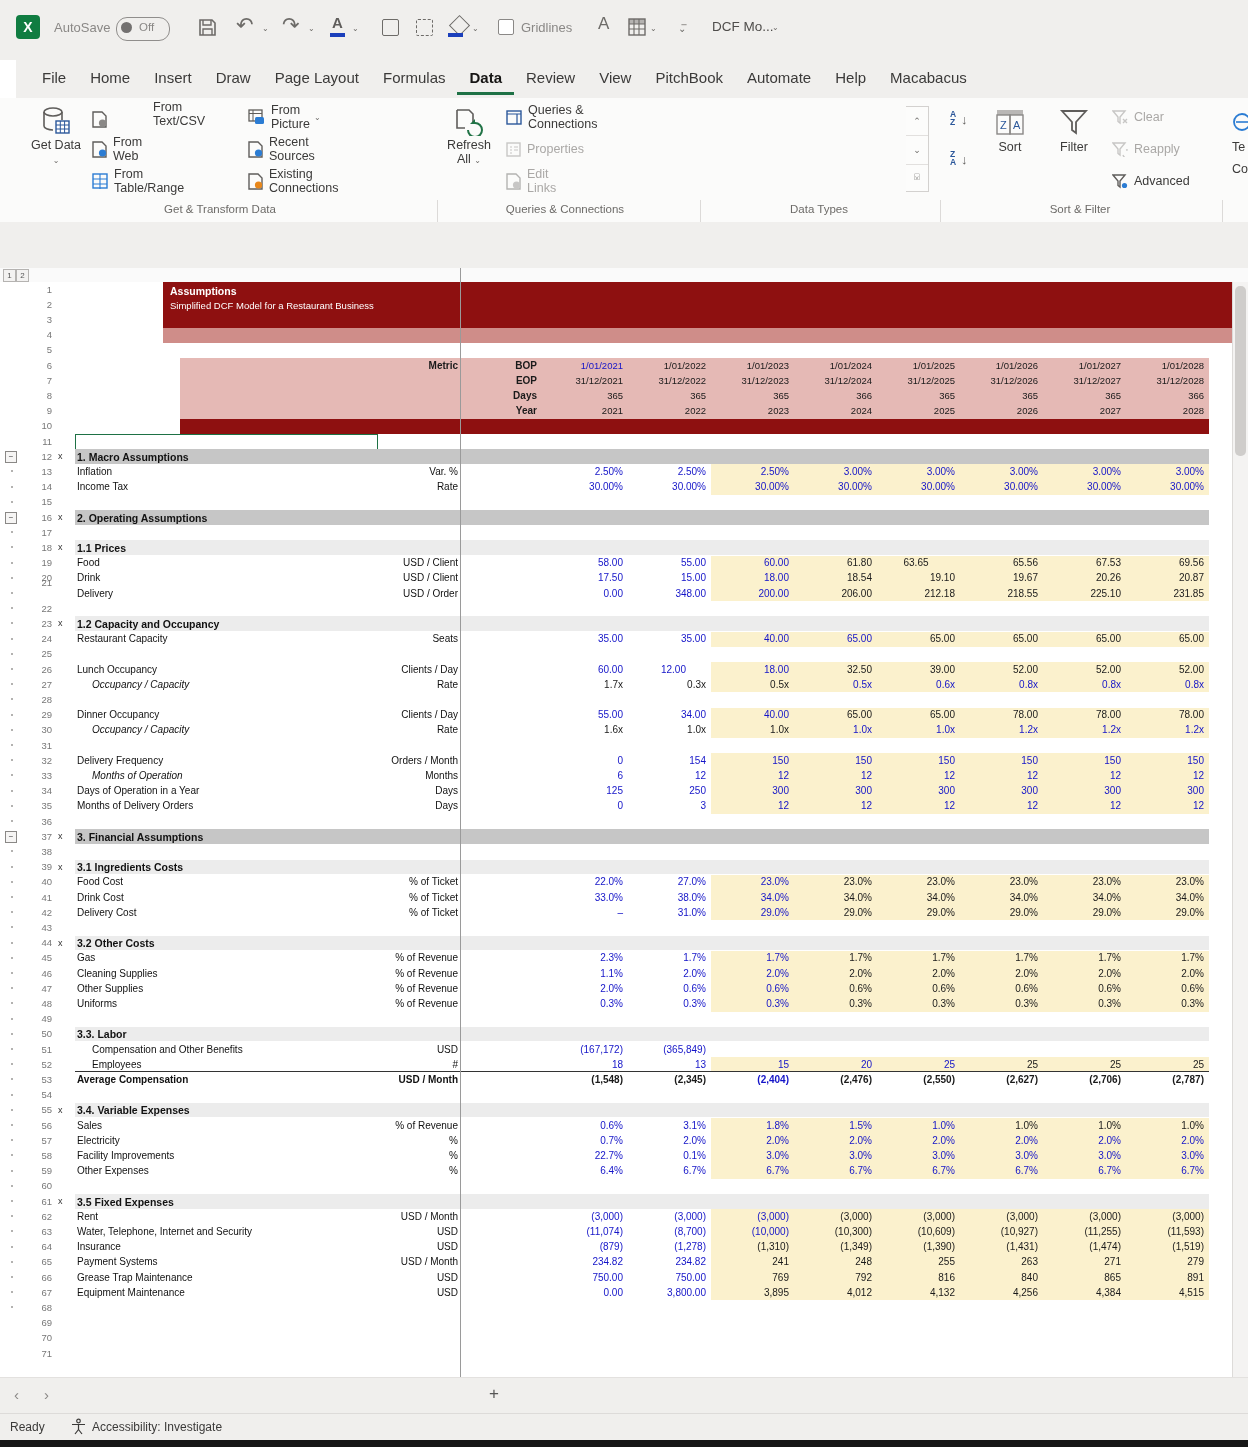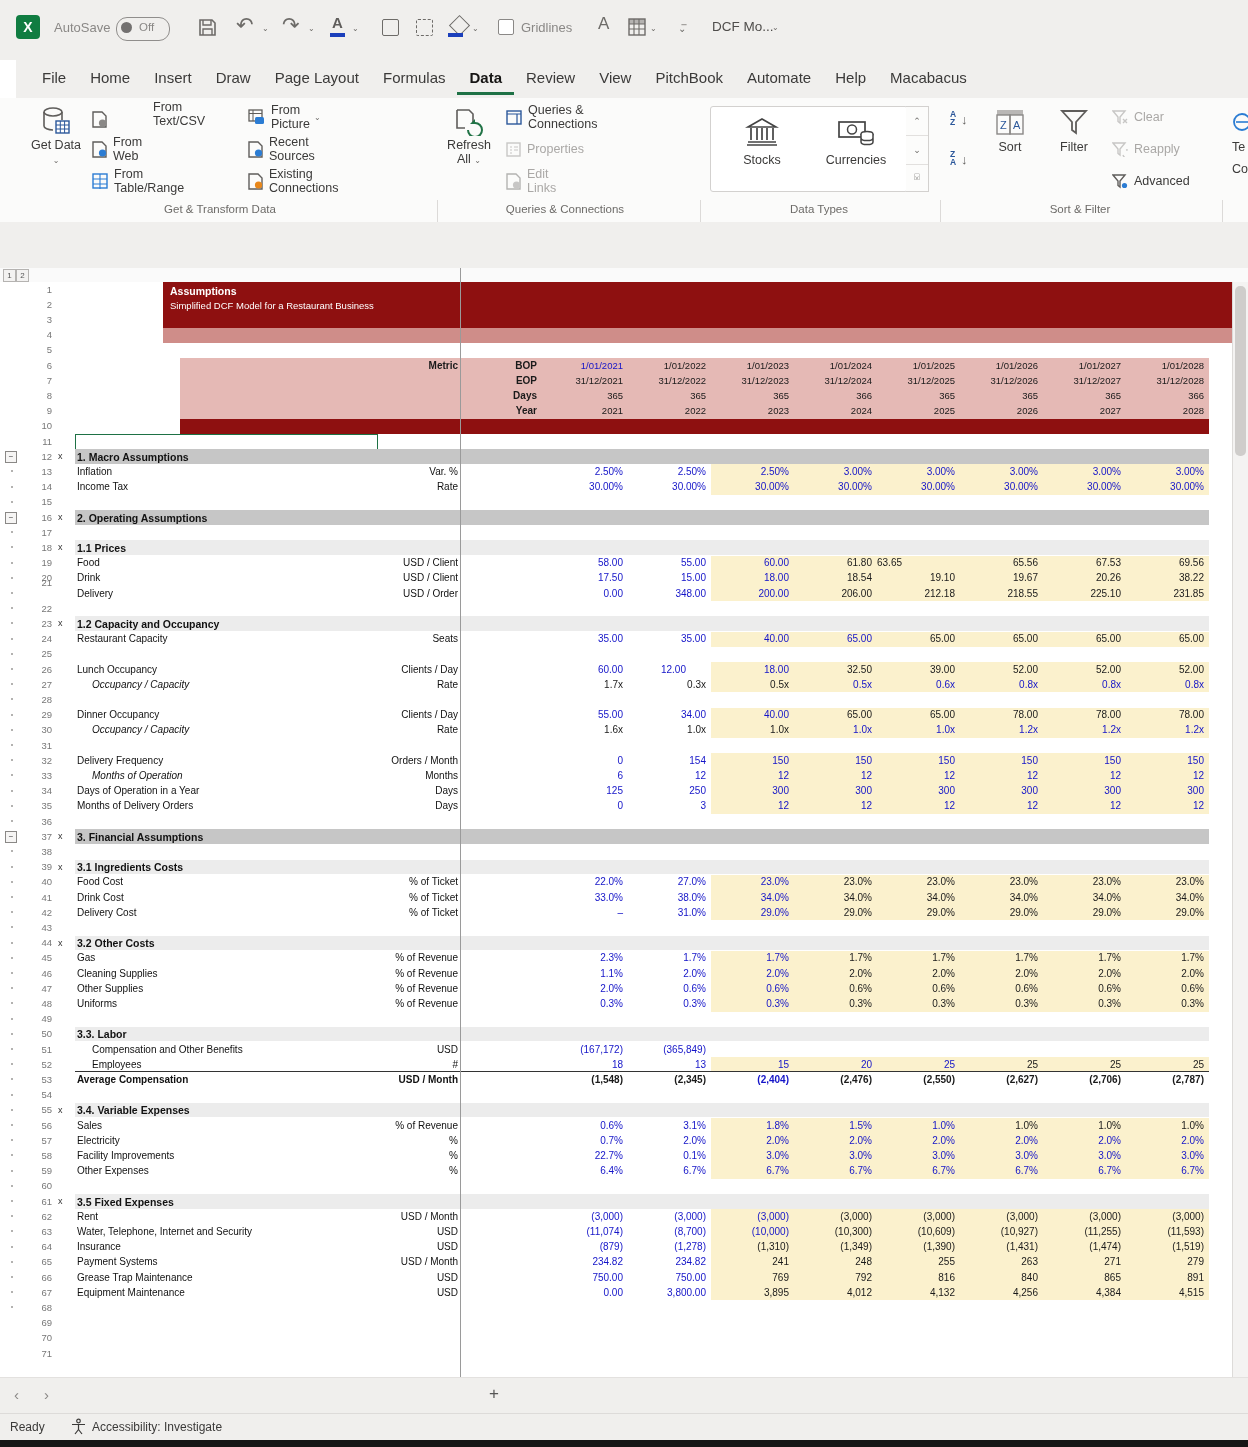--- a/index.html
+++ b/index.html
@@ -185,38 +185,20 @@
             <path d="M1 1h9l4 4v11H1z" fill="none" stroke="#5f5d5b" stroke-width="1.4"></path>
             <circle cx="10.5" cy="12" r="3.6" fill="#8a8886"></circle>
           </svg>
         </span>
         <span class="smbtn dis">Edit Links</span>
       </div>
     </div>
   <div class="t grp-label" style="left:455px;top:105px;width:220px">Queries &amp; Connections</div>
   <div class="vdiv" style="left:700px"></div>
 
-  <div class="r" style="left:710px;top:8px;width:196px;height:84px;border:1px solid #d3d1cf;border-radius:3px;background:#fff">
-    <div class="r" style="left:8px;top:4px;width:86px;height:76px;text-align:center">
-      <svg style="margin:4px auto" width="34" height="34" viewBox="0 0 34 34">
-          <path d="M3 12 17 4l14 8z" fill="none" stroke="#444" stroke-width="1.7"></path>
-          <path d="M6 13v12M12 13v12M17 13v12M22 13v12M28 13v12M3 27h28M2 30h30" stroke="#444" stroke-width="1.7" fill="none"></path>
-        </svg>
-      <div class="smbtn">Stocks</div>
-    </div>
-    <div class="r" style="left:100px;top:4px;width:90px;height:76px;text-align:center">
-      <svg style="margin:4px auto" width="38" height="34" viewBox="0 0 38 34">
-          <rect x="2" y="7" width="26" height="15" fill="none" stroke="#444" stroke-width="1.7"></rect>
-          <circle cx="15" cy="14.5" r="4.5" fill="none" stroke="#444" stroke-width="1.5"></circle>
-          <ellipse cx="30" cy="19" rx="6" ry="2.6" fill="#fff" stroke="#444" stroke-width="1.5"></ellipse>
-          <path d="M24 19v4c0 1.4 2.7 2.6 6 2.6s6-1.2 6-2.6v-4M24 23v4c0 1.4 2.7 2.6 6 2.6s6-1.2 6-2.6v-4" fill="#fff" stroke="#444" stroke-width="1.5"></path>
-        </svg>
-      <div class="smbtn">Currencies</div>
-    </div>
-  </div>
   <div class="r" style="left:906px;top:8px;width:22px;height:84px;border:1px solid #d3d1cf;border-left:none;background:#fcfcfb;text-align:center">
     <div style="height:28px;border-bottom:1px solid #e2e0de;font-size:9px;color:#6d6b68;line-height:28px">⌃</div>
     <div style="height:28px;border-bottom:1px solid #e2e0de;font-size:9px;color:#6d6b68;line-height:28px">⌄</div>
     <div style="height:26px;font-size:9px;color:#6d6b68;line-height:24px">⍌</div>
   </div>
   <div class="t grp-label" style="left:710px;top:105px;width:218px">Data Types</div>
   <div class="vdiv" style="left:940px"></div>
 
   <div class="r" style="left:950px;top:12px">
     <div style="font-size:8.5px;font-weight:bold;color:#2b579a;line-height:8px">A<br>Z</div>
@@ -520,35 +502,35 @@
     <div style="position: absolute; white-space: nowrap; left: 75px; top: 258.4px; width: 1134px; height: 14.7px; background: rgb(236, 236, 236);"></div>
     <div style="position: absolute; white-space: nowrap; left: 77px; top: 259.9px; font-size: 10.5px; font-weight: bold; color: rgb(17, 17, 17);">1.1 Prices</div>
     <div style="position: absolute; white-space: nowrap; left: 58px; top: 260.4px; font-size: 9px; color: rgb(51, 51, 51);">x</div>
     <div style="position: absolute; white-space: nowrap; left: 711px; top: 273.6px; width: 498px; height: 15.2px; background: rgb(251, 241, 205);"></div>
     <div style="position: absolute; white-space: nowrap; left: 77px; top: 275.1px; font-size: 10px; color: rgb(17, 17, 17);">Food</div>
     <div style="position: absolute; white-space: nowrap; left: 300px; top: 275.1px; width: 158px; text-align: right; font-size: 10px; color: rgb(17, 17, 17);">USD / Client</div>
     <div style="position: absolute; white-space: nowrap; left: 545px; top: 275.1px; width: 78px; text-align: right; font-size: 10px; color: rgb(20, 20, 200);">58.00</div>
     <div style="position: absolute; white-space: nowrap; left: 628px; top: 275.1px; width: 78px; text-align: right; font-size: 10px; color: rgb(20, 20, 200);">55.00</div>
     <div style="position: absolute; white-space: nowrap; left: 711px; top: 275.1px; width: 78px; text-align: right; font-size: 10px; color: rgb(20, 20, 200);">60.00</div>
     <div style="position: absolute; white-space: nowrap; left: 794px; top: 275.1px; width: 78px; text-align: right; font-size: 10px; color: rgb(26, 26, 26);">61.80</div>
-    <div style="position: absolute; white-space: nowrap; left: 877px; top: 275.1px; width: 78px; text-align: left; font-size: 10px; color: rgb(26, 26, 26);">63.65</div>
+    <div style="position: absolute; white-space: nowrap; left: 877px; top: 275.1px; width: 78px; text-align: center; font-size: 10px; color: rgb(26, 26, 26);">63.65</div>
     <div style="position: absolute; white-space: nowrap; left: 960px; top: 275.1px; width: 78px; text-align: right; font-size: 10px; color: rgb(26, 26, 26);">65.56</div>
     <div style="position: absolute; white-space: nowrap; left: 1043px; top: 275.1px; width: 78px; text-align: right; font-size: 10px; color: rgb(26, 26, 26);">67.53</div>
     <div style="position: absolute; white-space: nowrap; left: 1126px; top: 275.1px; width: 78px; text-align: right; font-size: 10px; color: rgb(26, 26, 26);">69.56</div>
     <div style="position: absolute; white-space: nowrap; left: 711px; top: 288.8px; width: 498px; height: 15.2px; background: rgb(251, 241, 205);"></div>
     <div style="position: absolute; white-space: nowrap; left: 77px; top: 290.3px; font-size: 10px; color: rgb(17, 17, 17);">Drink</div>
     <div style="position: absolute; white-space: nowrap; left: 300px; top: 290.3px; width: 158px; text-align: right; font-size: 10px; color: rgb(17, 17, 17);">USD / Client</div>
     <div style="position: absolute; white-space: nowrap; left: 545px; top: 290.3px; width: 78px; text-align: right; font-size: 10px; color: rgb(20, 20, 200);">17.50</div>
     <div style="position: absolute; white-space: nowrap; left: 628px; top: 290.3px; width: 78px; text-align: right; font-size: 10px; color: rgb(20, 20, 200);">15.00</div>
     <div style="position: absolute; white-space: nowrap; left: 711px; top: 290.3px; width: 78px; text-align: right; font-size: 10px; color: rgb(20, 20, 200);">18.00</div>
     <div style="position: absolute; white-space: nowrap; left: 794px; top: 290.3px; width: 78px; text-align: right; font-size: 10px; color: rgb(26, 26, 26);">18.54</div>
     <div style="position: absolute; white-space: nowrap; left: 877px; top: 290.3px; width: 78px; text-align: right; font-size: 10px; color: rgb(26, 26, 26);">19.10</div>
     <div style="position: absolute; white-space: nowrap; left: 960px; top: 290.3px; width: 78px; text-align: right; font-size: 10px; color: rgb(26, 26, 26);">19.67</div>
     <div style="position: absolute; white-space: nowrap; left: 1043px; top: 290.3px; width: 78px; text-align: right; font-size: 10px; color: rgb(26, 26, 26);">20.26</div>
-    <div style="position: absolute; white-space: nowrap; left: 1126px; top: 290.3px; width: 78px; text-align: right; font-size: 10px; color: rgb(26, 26, 26);">38.22</div>
+    <div style="position: absolute; white-space: nowrap; left: 1126px; top: 290.3px; width: 78px; text-align: right; font-size: 10px; color: rgb(26, 26, 26);">20.87</div>
     <div style="position: absolute; white-space: nowrap; left: 711px; top: 304px; width: 498px; height: 15.2px; background: rgb(251, 241, 205);"></div>
     <div style="position: absolute; white-space: nowrap; left: 77px; top: 305.5px; font-size: 10px; color: rgb(17, 17, 17);">Delivery</div>
     <div style="position: absolute; white-space: nowrap; left: 300px; top: 305.5px; width: 158px; text-align: right; font-size: 10px; color: rgb(17, 17, 17);">USD / Order</div>
     <div style="position: absolute; white-space: nowrap; left: 545px; top: 305.5px; width: 78px; text-align: right; font-size: 10px; color: rgb(20, 20, 200);">0.00</div>
     <div style="position: absolute; white-space: nowrap; left: 628px; top: 305.5px; width: 78px; text-align: right; font-size: 10px; color: rgb(20, 20, 200);">348.00</div>
     <div style="position: absolute; white-space: nowrap; left: 711px; top: 305.5px; width: 78px; text-align: right; font-size: 10px; color: rgb(20, 20, 200);">200.00</div>
     <div style="position: absolute; white-space: nowrap; left: 794px; top: 305.5px; width: 78px; text-align: right; font-size: 10px; color: rgb(26, 26, 26);">206.00</div>
     <div style="position: absolute; white-space: nowrap; left: 877px; top: 305.5px; width: 78px; text-align: right; font-size: 10px; color: rgb(26, 26, 26);">212.18</div>
     <div style="position: absolute; white-space: nowrap; left: 960px; top: 305.5px; width: 78px; text-align: right; font-size: 10px; color: rgb(26, 26, 26);">218.55</div>
     <div style="position: absolute; white-space: nowrap; left: 1043px; top: 305.5px; width: 78px; text-align: right; font-size: 10px; color: rgb(26, 26, 26);">225.10</div>

